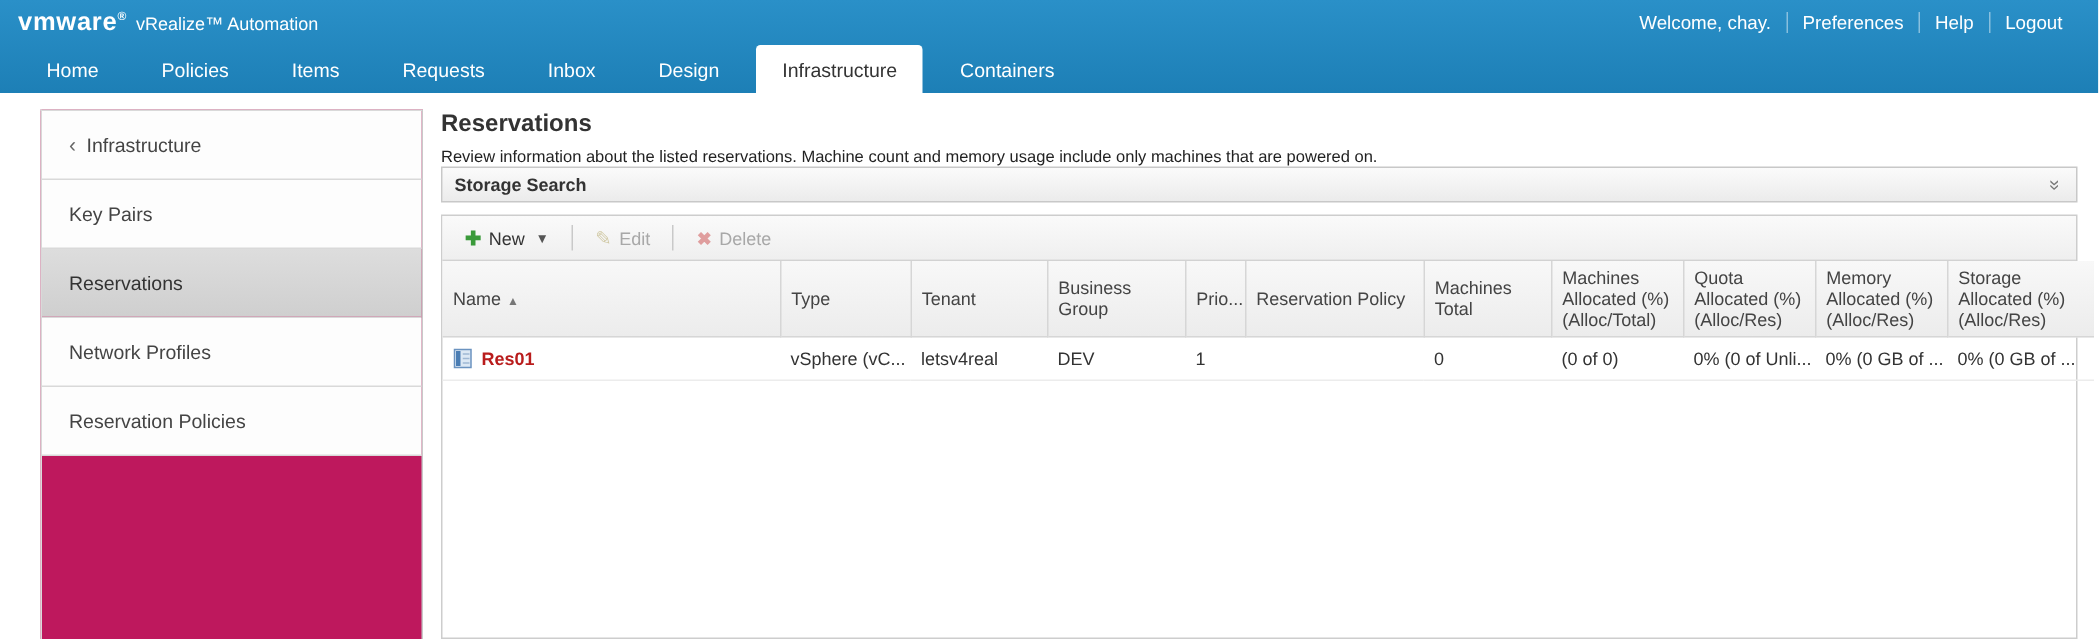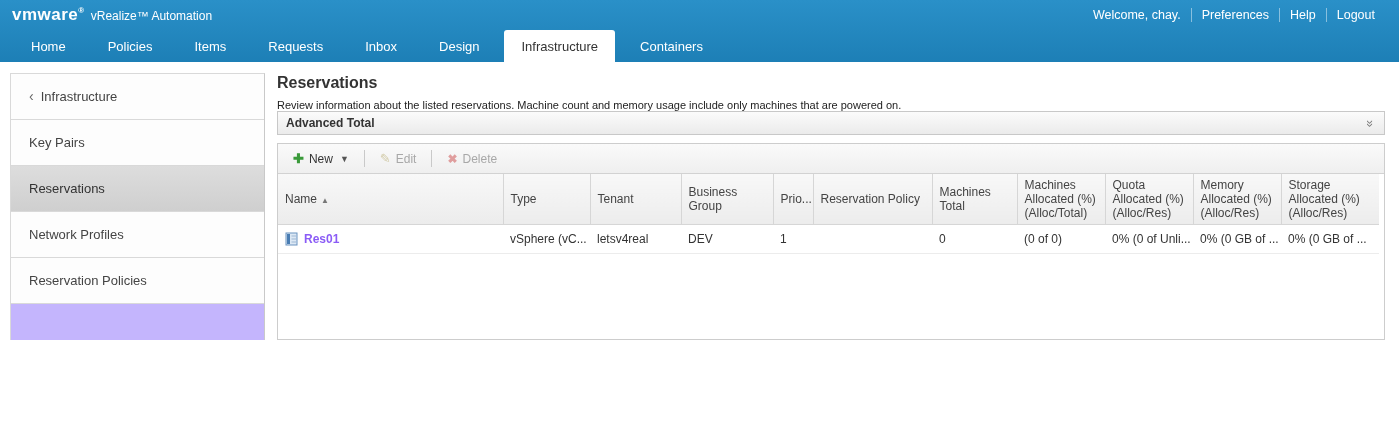--- a/index.html
+++ b/index.html
@@ -1,37 +1,37 @@
 <!DOCTYPE html>
 <html><head>
 <meta charset="utf-8">
 <style>
   * { box-sizing: border-box; margin: 0; padding: 0; }
   body { font-family: "Liberation Sans", sans-serif; background: #fff; }
-  .screen { width: 1399px; height: 340px; background: #fff; overflow: hidden; display: flex; flex-direction: column; }
+  .screen { width: 1399px; height: 426px; background: #fff; overflow: hidden; display: flex; flex-direction: column; }
 
   
   .header-blue { background: linear-gradient(#2a90c8, #1d7fb6); color: #fff; flex: 0 0 auto; }
   .topbar { height: 30px; display: flex; justify-content: space-between; align-items: center; padding: 0 14px 0 12px; }
   .logo { display: flex; align-items: baseline; gap: 6px; }
   .logo-vmware { font-weight: bold; font-size: 17px; letter-spacing: .5px; }
   .logo-reg { font-size: 8px; vertical-align: super; }
   .logo-product { font-size: 12px; font-weight: 300; }
   .user-menu { display: flex; align-items: center; font-size: 12.5px; }
   .umitem { padding: 0 10px; cursor: pointer; border-left: 1px solid rgba(255,255,255,.45); white-space: nowrap; }
   .umitem:first-child { border-left: none; }
 
   
   .nav { height: 32px; display: flex; align-items: stretch; padding: 0 14px; gap: 8px; }
   .tab { color: #fff; font-size: 13px; padding: 0 17px; display: flex; align-items: center; cursor: pointer; white-space: nowrap; }
   .tab.active { background: #fff; color: #333; border-radius: 3px 3px 0 0; }
 
   
   .page { flex: 1 1 auto; display: flex; min-height: 0; }
-  .sidebar { width: 255px; margin-left: 10px; margin-top: 11px; border-left: 1px solid #d9d9d9; border-right: 1px solid #c9c9c9; border-top: 1px solid #d9d9d9; background: #c4b5fd; flex: 0 0 auto; }
+  .sidebar { width: 255px; margin-left: 27px; margin-top: 11px; border-left: 1px solid #d9d9d9; border-right: 1px solid #c9c9c9; border-top: 1px solid #d9d9d9; background: #be185d; flex: 0 0 auto; }
   .side-back, .side-item { height: 46px; line-height: 45px; padding-left: 18px; font-size: 13px; color: #444; border-bottom: 1px solid #d9d9d9; cursor: pointer; background: #fdfdfd; }
   .side-back-chevron { color: #666; margin-right: 7px; font-size: 14px; }
   .side-item.selected { background: linear-gradient(#dddddd, #cfcfcf); color: #333; }
 
   .main { flex: 1 1 auto; padding: 12px 14px 0 12px; display: flex; flex-direction: column; min-width: 0; }
   .page-title { font-size: 16px; font-weight: bold; color: #333; margin-bottom: 7px; }
   .page-desc { font-size: 11px; color: #222; }
 
   .adv-search { border: 1px solid #c8c8c8; background: linear-gradient(#fbfbfb, #ebebeb); height: 24px; display: flex; align-items: center; justify-content: space-between; padding: 0 8px; margin-bottom: 8px; }
   .adv-search-label { font-size: 12px; font-weight: bold; color: #333; }
@@ -47,21 +47,21 @@
   .icon-x { color: #cc4a4a; opacity: .5; font-weight: bold; font-size: 12px; }
   .tb-sep { width: 1px; height: 17px; background: #c9c9c9; margin: 0 4px; }
 
   table.grid { border-collapse: collapse; table-layout: fixed; width: 1101px; font-size: 12px; }
   table.grid th { background: linear-gradient(#f8f8f8, #ececec); border: 1px solid #d6d6d6; border-top: none; font-weight: normal; color: #444; text-align: left; vertical-align: middle; padding: 4px 7px; height: 46px; cursor: pointer; }
   table.grid th:first-child { border-left: none; }
   table.grid th:last-child { border-right: none; }
   table.grid td { padding: 7px; color: #333; border-bottom: 1px solid #ececec; vertical-align: middle; overflow: hidden; white-space: nowrap; }
   .sort-arrow { font-size: 8px; color: #777; margin-left: 4px; }
   .name-cell { display: flex; align-items: center; gap: 6px; }
-  .res-link { color: #8b5cf6; font-weight: bold; text-decoration: none; cursor: pointer; }
+  .res-link { color: #b91c1c; font-weight: bold; text-decoration: none; cursor: pointer; }
 </style>
 </head>
 <body>
 
 <div class="screen">
 
   <div class="header-blue">
     <div class="topbar">
       <div class="logo">
         <span class="logo-vmware"><span>vmware</span><sup class="logo-reg">®</sup></span>
@@ -98,21 +98,21 @@
           <div class="side-item">Network Profiles</div>
           <div class="side-item">Reservation Policies</div>
         </div>
     </aside>
 
     <main class="main">
       <div class="page-title">Reservations</div>
       <div class="page-desc">Review information about the listed reservations. Machine count and memory usage include only machines that are powered on.</div>
 
       <div class="adv-search">
-        <span class="adv-search-label">Advanced Total</span>
+        <span class="adv-search-label">Storage Search</span>
         <span class="adv-chevrons">»</span>
       </div>
 
       <div class="grid-panel">
         <div class="toolbar">
           <div class="tbtn">
             <span class="icon-plus">✚</span>
             <span>New</span>
             <span class="icon-caret">▼</span>
           </div>

